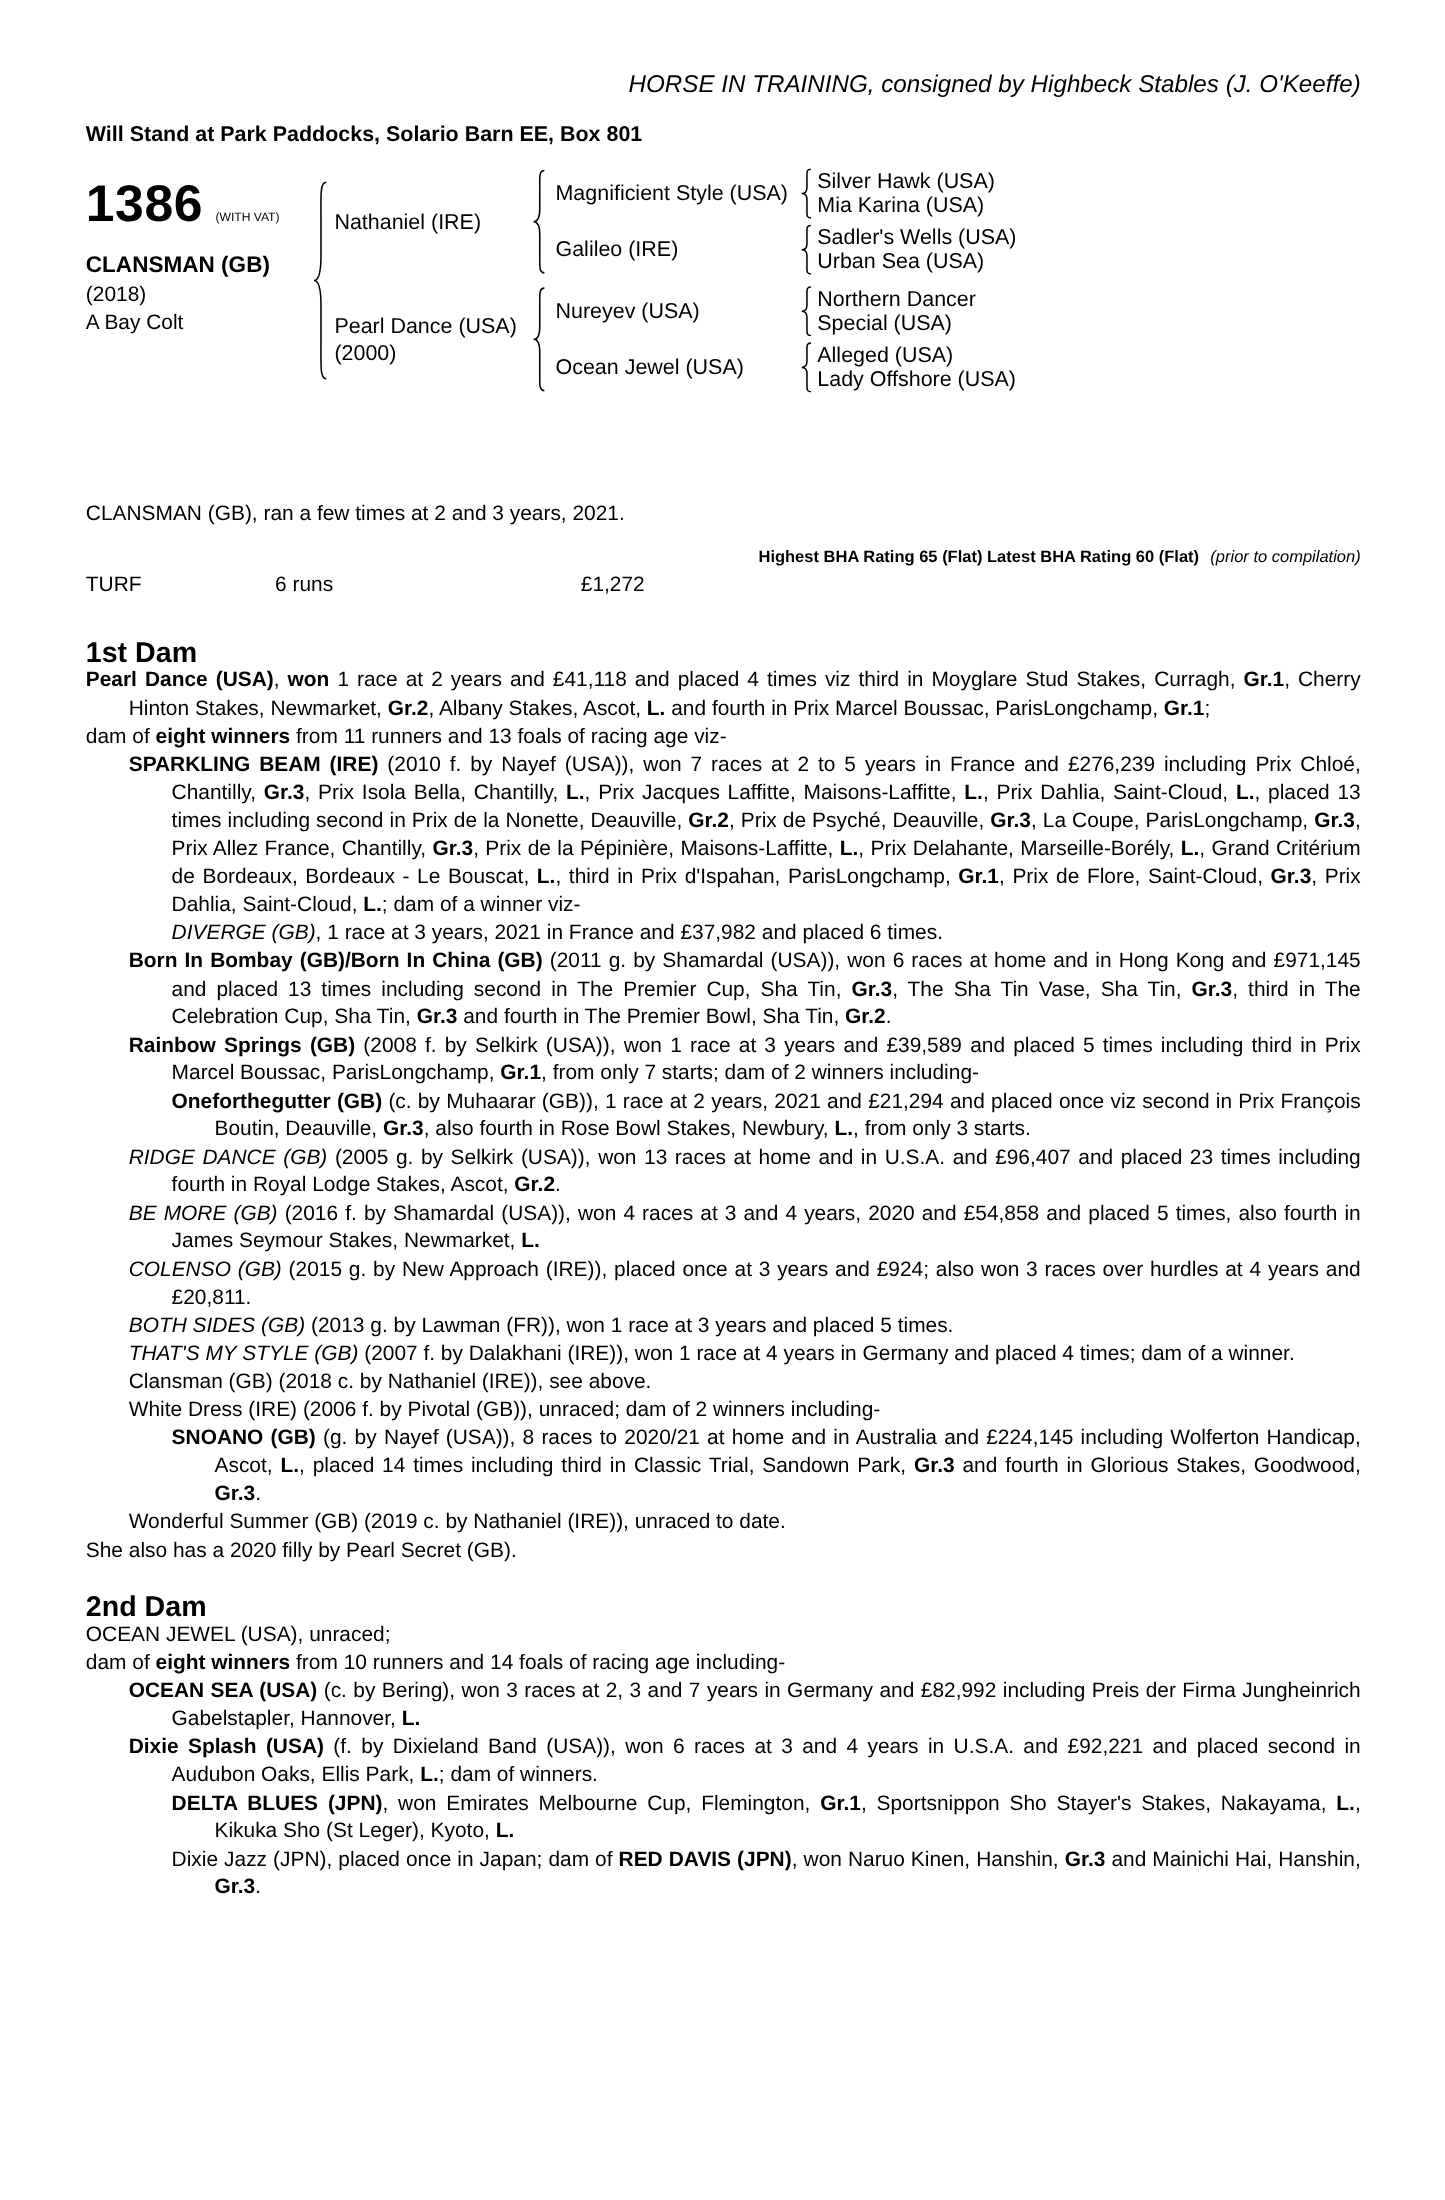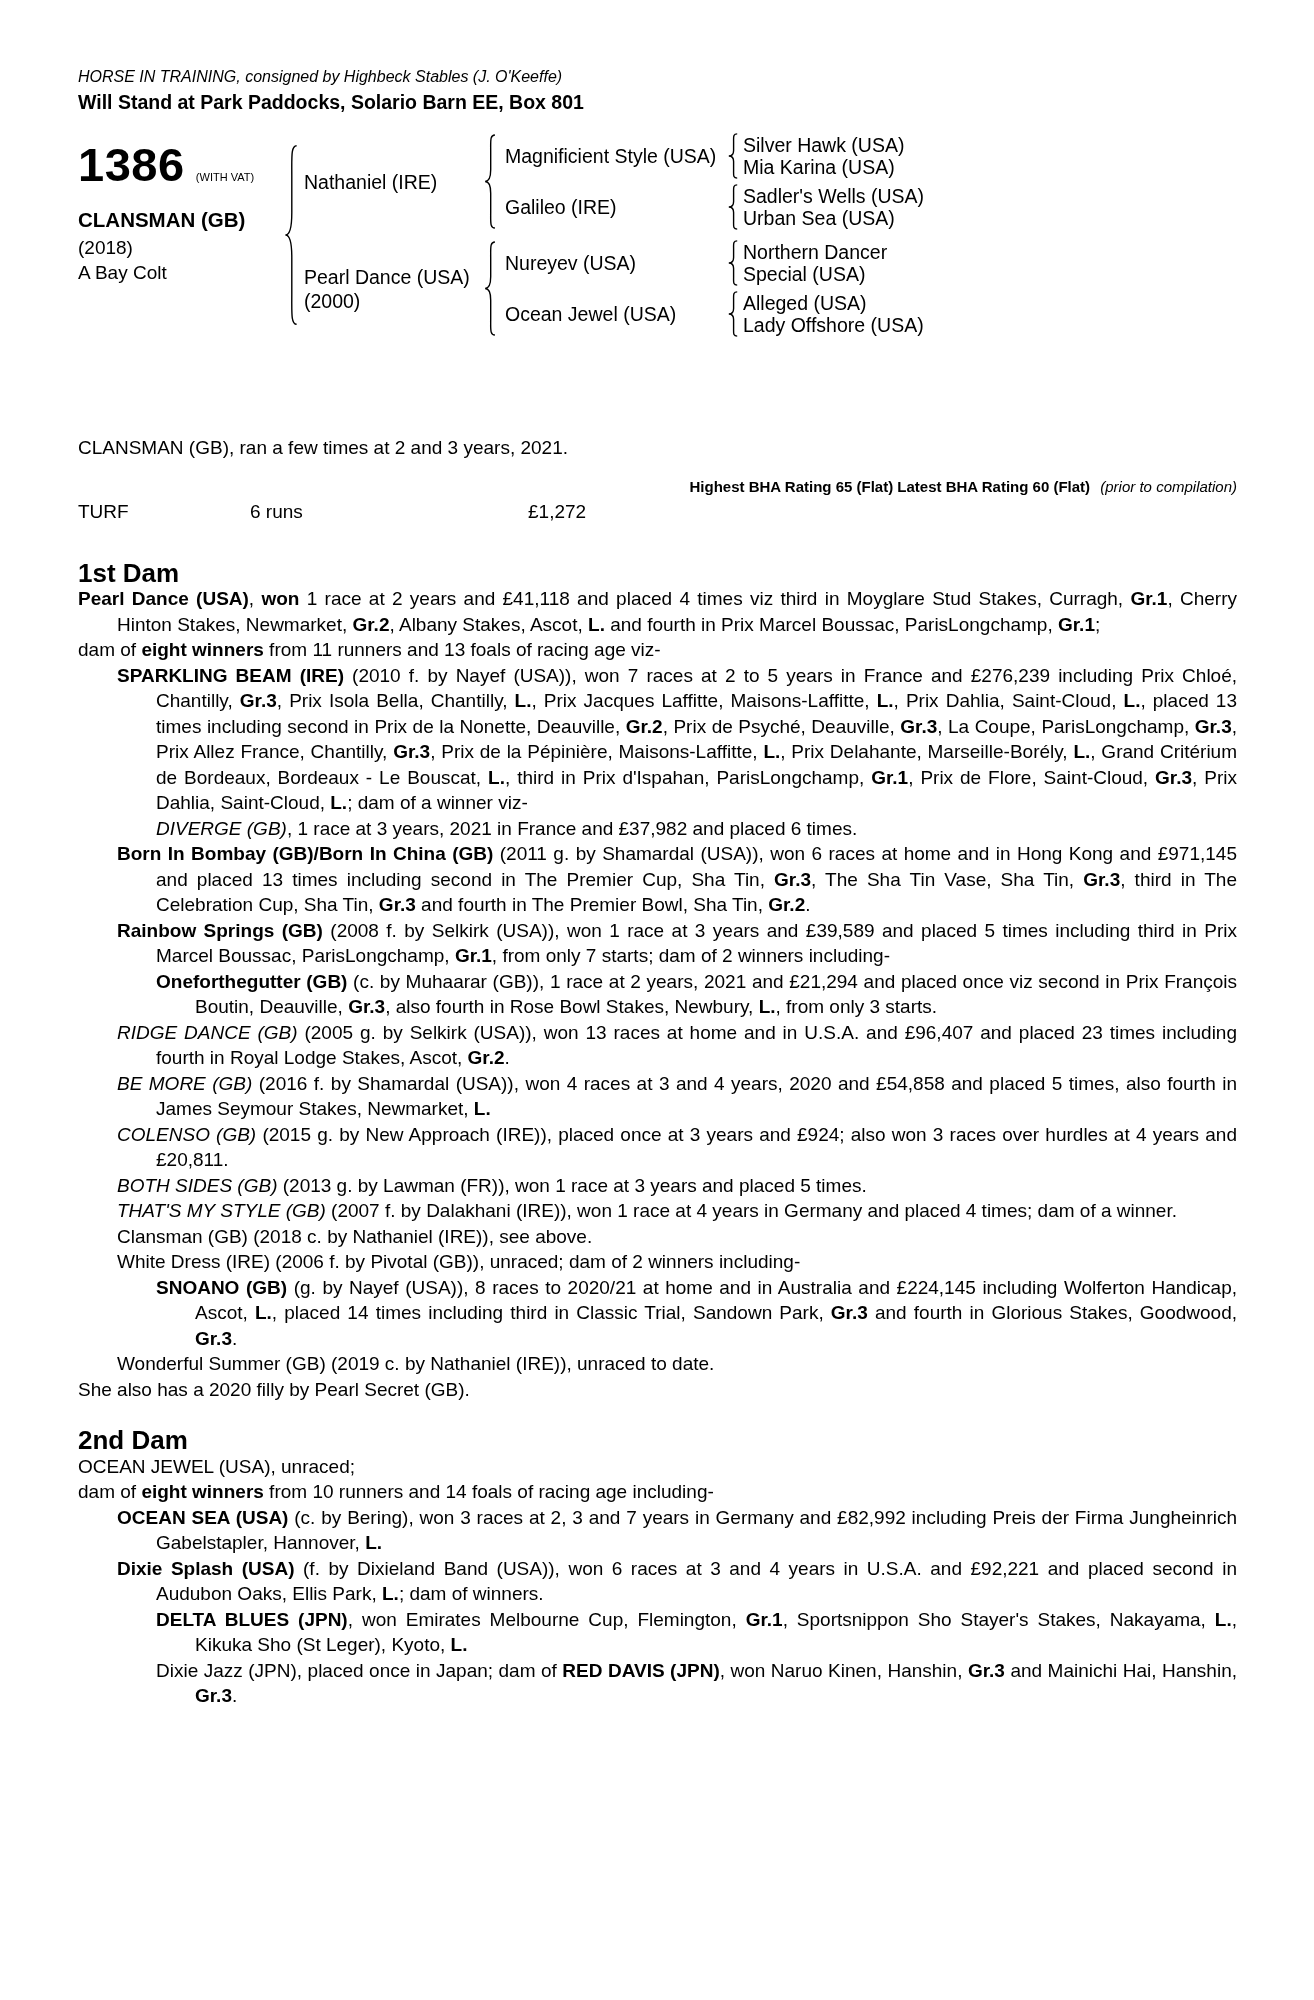--- a/index.html
+++ b/index.html
@@ -2,22 +2,22 @@
 <html><head>
 <meta charset="utf-8">
 <style>
   html,body{margin:0;padding:0;background:#fff;}
   body{width:1314px;min-height:2000px;color:#000;
        font-family:"Liberation Sans","DejaVu Sans",sans-serif;
        font-size:19px;line-height:25.5px;}
   .page{padding:64px 77px 40px 78px;position:relative;}
   .b{font-weight:700;}
   .i{font-style:italic;}
-  .title{font-style:italic;font-size:16px;text-align:left;}
-  .stand{font-weight:700;font-size:19.5px;}
+  .title{font-style:italic;font-size:22px;text-align:right;}
+  .stand{font-weight:700;font-size:19.5px;margin-top:20px;}
 
   
   .ped-wrap{position:relative;margin-top:30px;height:202px;}
   .lot-line{white-space:nowrap;}
   .lot-number{font-size:47px;font-weight:700;letter-spacing:.5px;line-height:40px;}
   .vat{font-size:11px;margin-left:6px;}
   .horse-name{margin-top:16px;font-size:20.5px;font-weight:700;}
   .horse-year{margin-top:3px;line-height:25px;}
   .horse-desc{line-height:25px;}
   .tree{position:absolute;left:205px;top:-12px;display:flex;align-items:center;}

